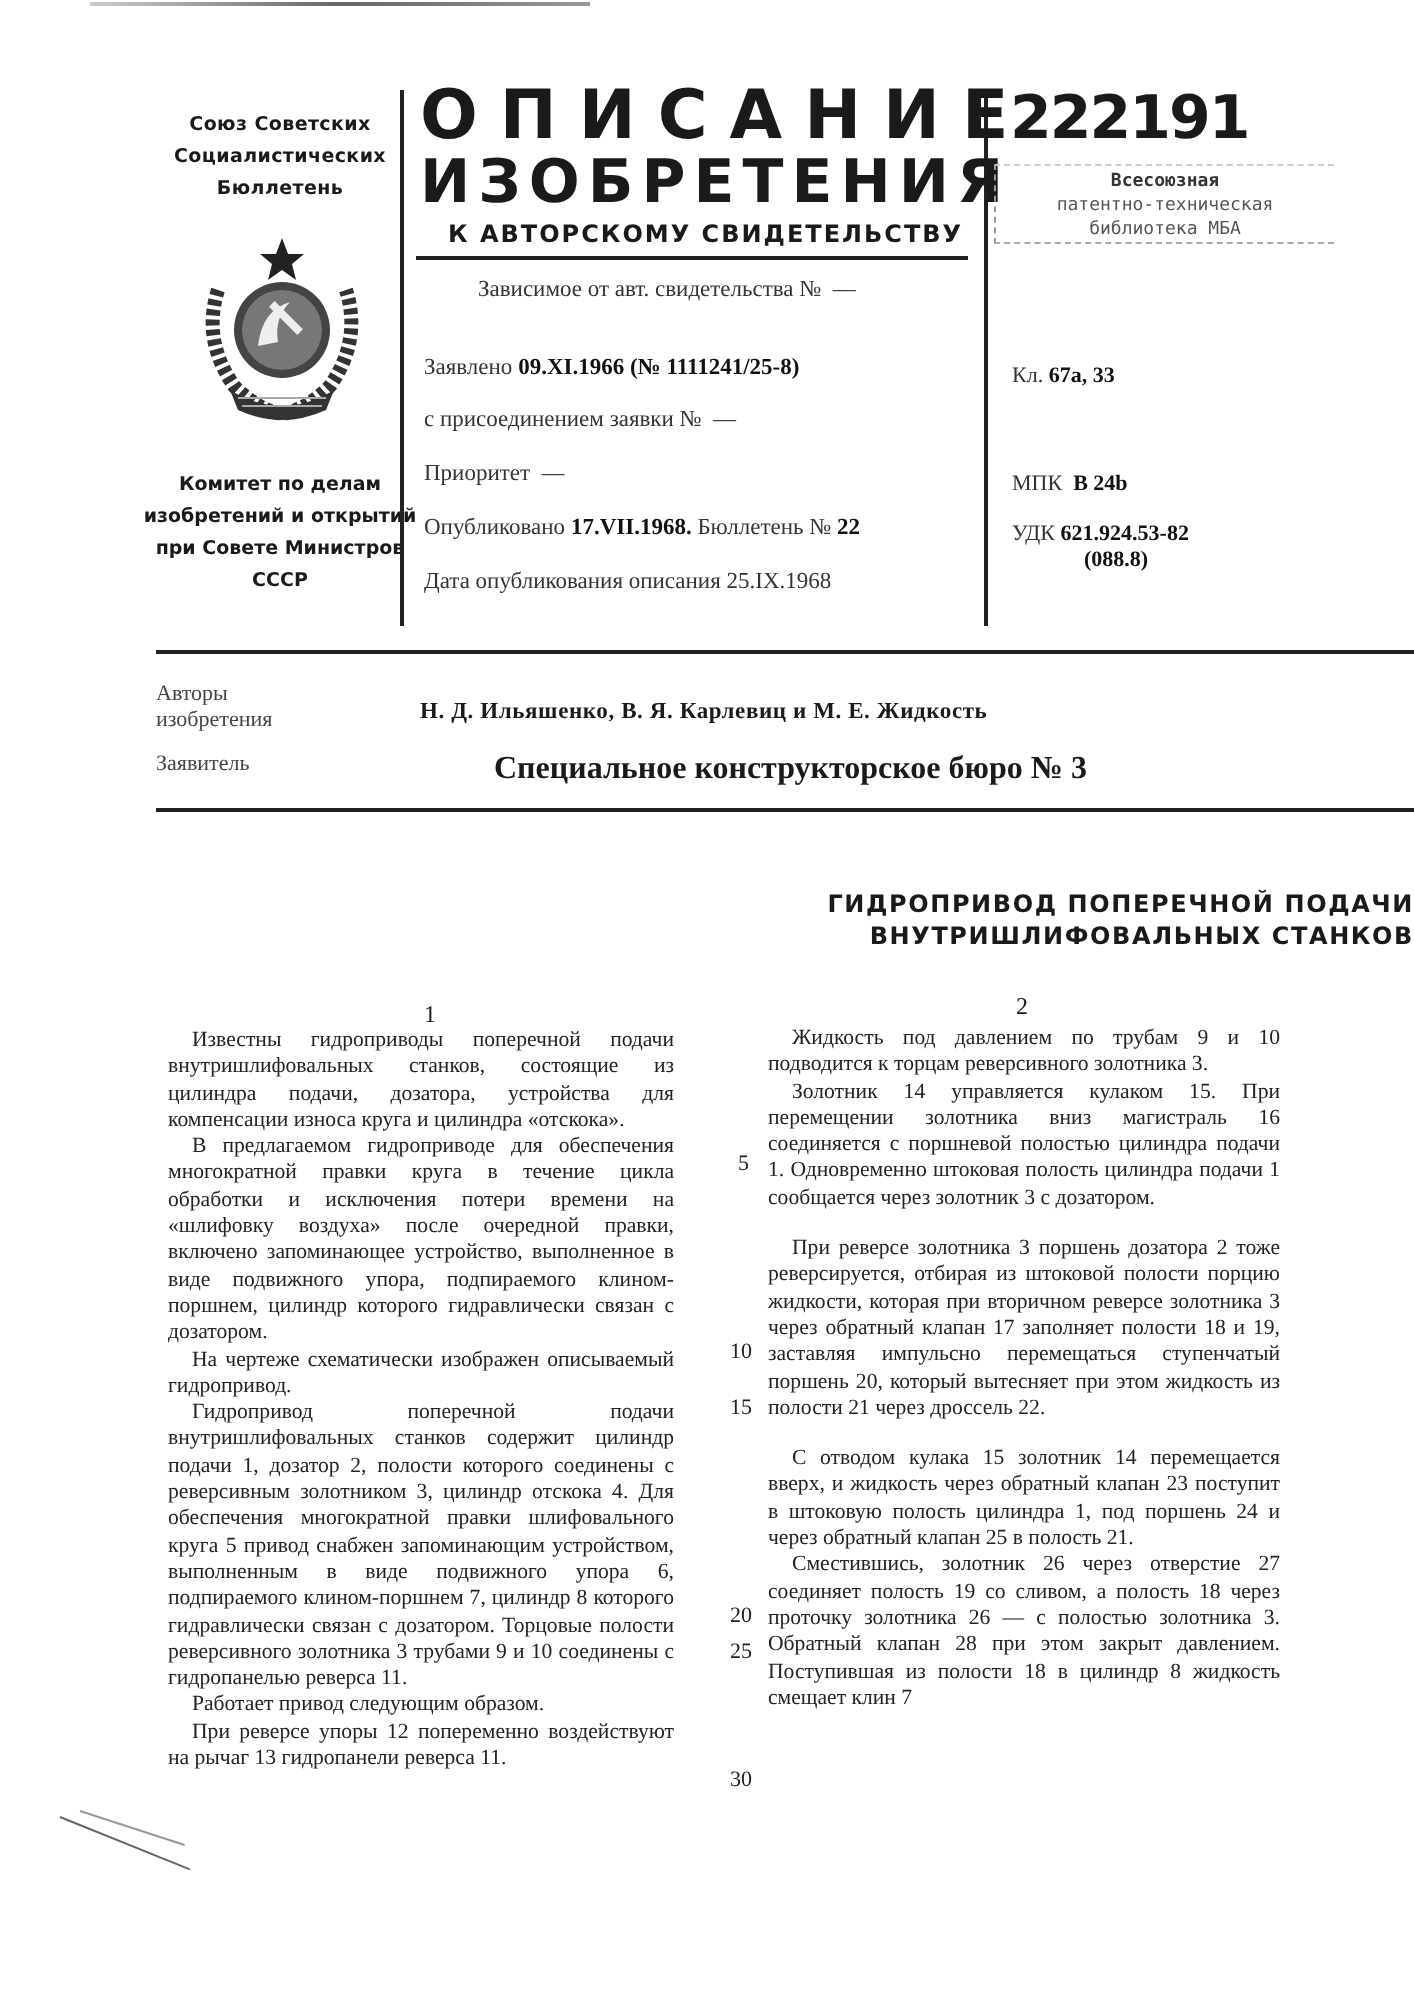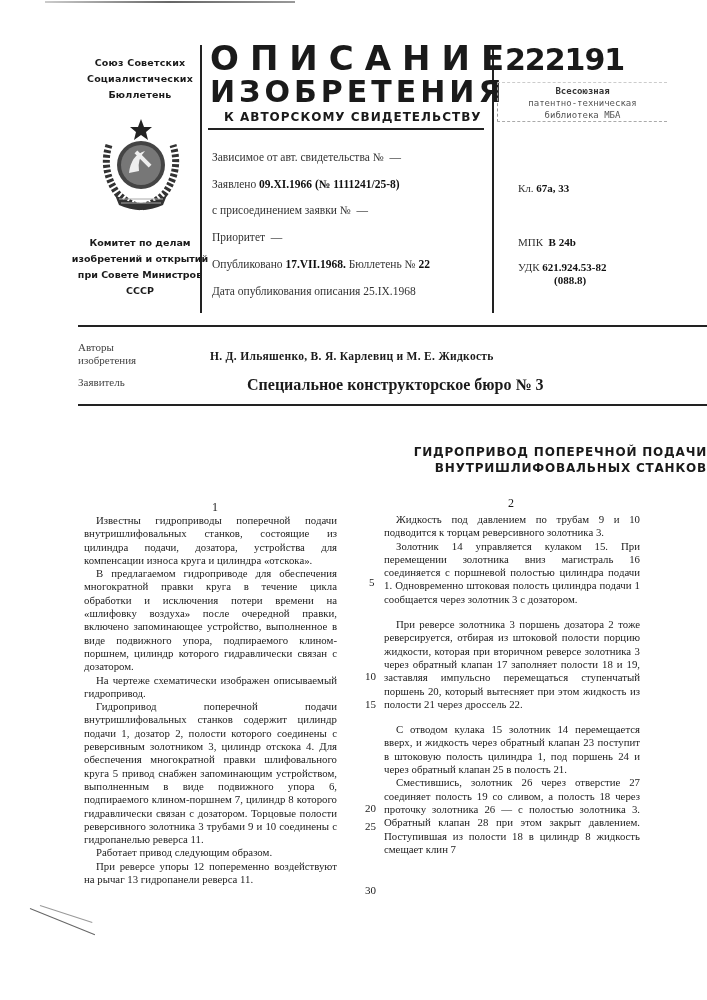--- a/index.html
+++ b/index.html
@@ -22,21 +22,21 @@
     .subtitle { position: absolute; left: 224px; top: 110px; font-family: "DejaVu Sans", sans-serif; font-weight: bold; font-size: 12px; letter-spacing: 1px; }
     .rule-sub { position: absolute; left: 208px; top: 128px; width: 276px; height: 2px; background: #222; }
 
     .meta { position: absolute; left: 212px; font-size: 11.5px; color: #333; white-space: nowrap; }
     .meta b { color: #111; }
 
     .patent-no { position: absolute; left: 505px; top: 42px; font-family: "DejaVu Sans", sans-serif; font-weight: bold; font-size: 30px; letter-spacing: -1px; }
     .stamp { position: absolute; left: 497px; top: 82px; width: 170px; height: 40px; border-left: 1px dashed #999; border-top: 1px dashed #ccc; border-bottom: 1px dashed #aaa; font-family: "DejaVu Sans Mono", monospace; font-size: 9px; color: #555; text-align: center; line-height: 12px; padding-top: 2px; }
     .stamp .s1 { font-weight: bold; color: #333; }
 
-    .right-meta { position: absolute; left: 506px; font-size: 11px; color: #333; white-space: nowrap; margin-left: 12px; }
+    .right-meta { position: absolute; left: 506px; font-size: 11px; color: #333; white-space: nowrap; }
     .right-meta b { color: #111; }
 
     .hrule { position: absolute; left: 78px; height: 2px; background: #222; }
 
     .label-gray { position: absolute; left: 78px; font-size: 11px; color: #444; line-height: 13px; }
     .authors { position: absolute; left: 210px; top: 350px; font-size: 11.5px; font-weight: bold; letter-spacing: 0.3px; }
     .applicant { position: absolute; left: 247px; top: 376px; font-size: 16px; font-weight: bold; }
 
     .doc-title { position: absolute; left: 0; width: 707px; text-align: right; font-family: "DejaVu Sans", sans-serif; font-weight: bold; font-size: 12px; letter-spacing: 0.8px; line-height: 16px; }
 
@@ -82,21 +82,21 @@
 </div>
 
 <div class="vline a"></div>
 <div class="vline b"></div>
 
 <div class="title1">ОПИСАНИЕ</div>
 <div class="title2">ИЗОБРЕТЕНИЯ</div>
 <div class="subtitle">К АВТОРСКОМУ СВИДЕТЕЛЬСТВУ</div>
 <div class="rule-sub"></div>
 
-<div class="meta" style="top:151px;">
+<div class="meta" style="top:139px;margin-left:27px;">
   <span>Зависимое от авт. свидетельства №</span>&nbsp;&nbsp;<span>—</span>
 </div>
 <div class="meta" style="top:178px;">
   <span>Заявлено</span> <b>09.XI.1966 (№ 1111241/25-8)</b>
 </div>
 <div class="meta" style="top:204px;">
   <span>с присоединением заявки №</span>&nbsp;&nbsp;<span>—</span>
 </div>
 <div class="meta" style="top:231px;">
   <span>Приоритет</span>&nbsp;&nbsp;<span>—</span>

